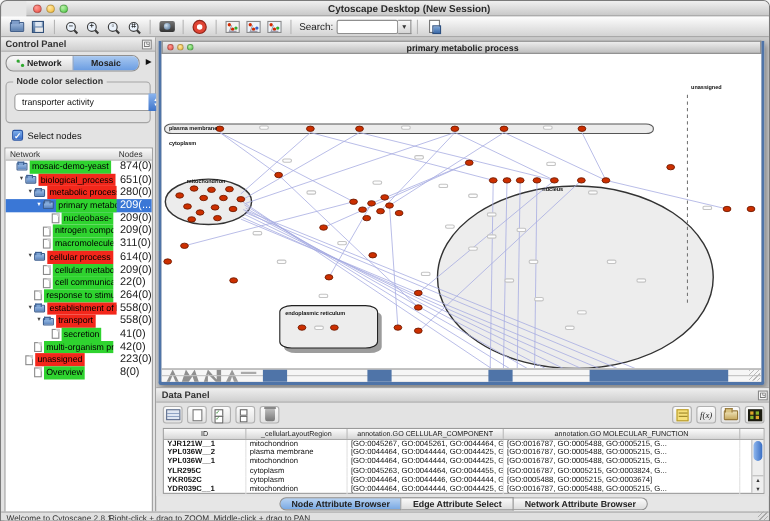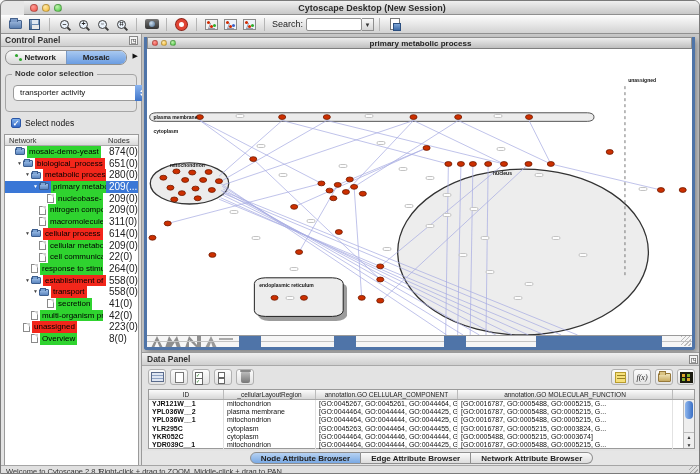--- a/index.html
+++ b/index.html
@@ -605,21 +605,21 @@
         </div>
       <div class="dp-scroll">
         <span class="dp-thumb"></span>
         <div class="dp-arrows">▲<br>▼</div>
       </div>
     </div>
   </div>
 
   <div class="browser-tabs" id="browser-tabs">
       <span class="btab active">Node Attribute Browser</span>
-      <span class="btab">Edge Attribute Browser</span>
+      <span class="btab">Edge Attribute Select</span>
       <span class="btab">Network Attribute Browser</span>
     </div>
 
   <div class="statusbar">
     <span class="status-item s0">Welcome to Cytoscape 2.8.1</span>
     <span class="status-item s1">Right-click + drag to ZOOM</span>
     <span class="status-item s2">Middle-click + drag to PAN</span>
     <span class="win-grip"></span>
   </div>
 

